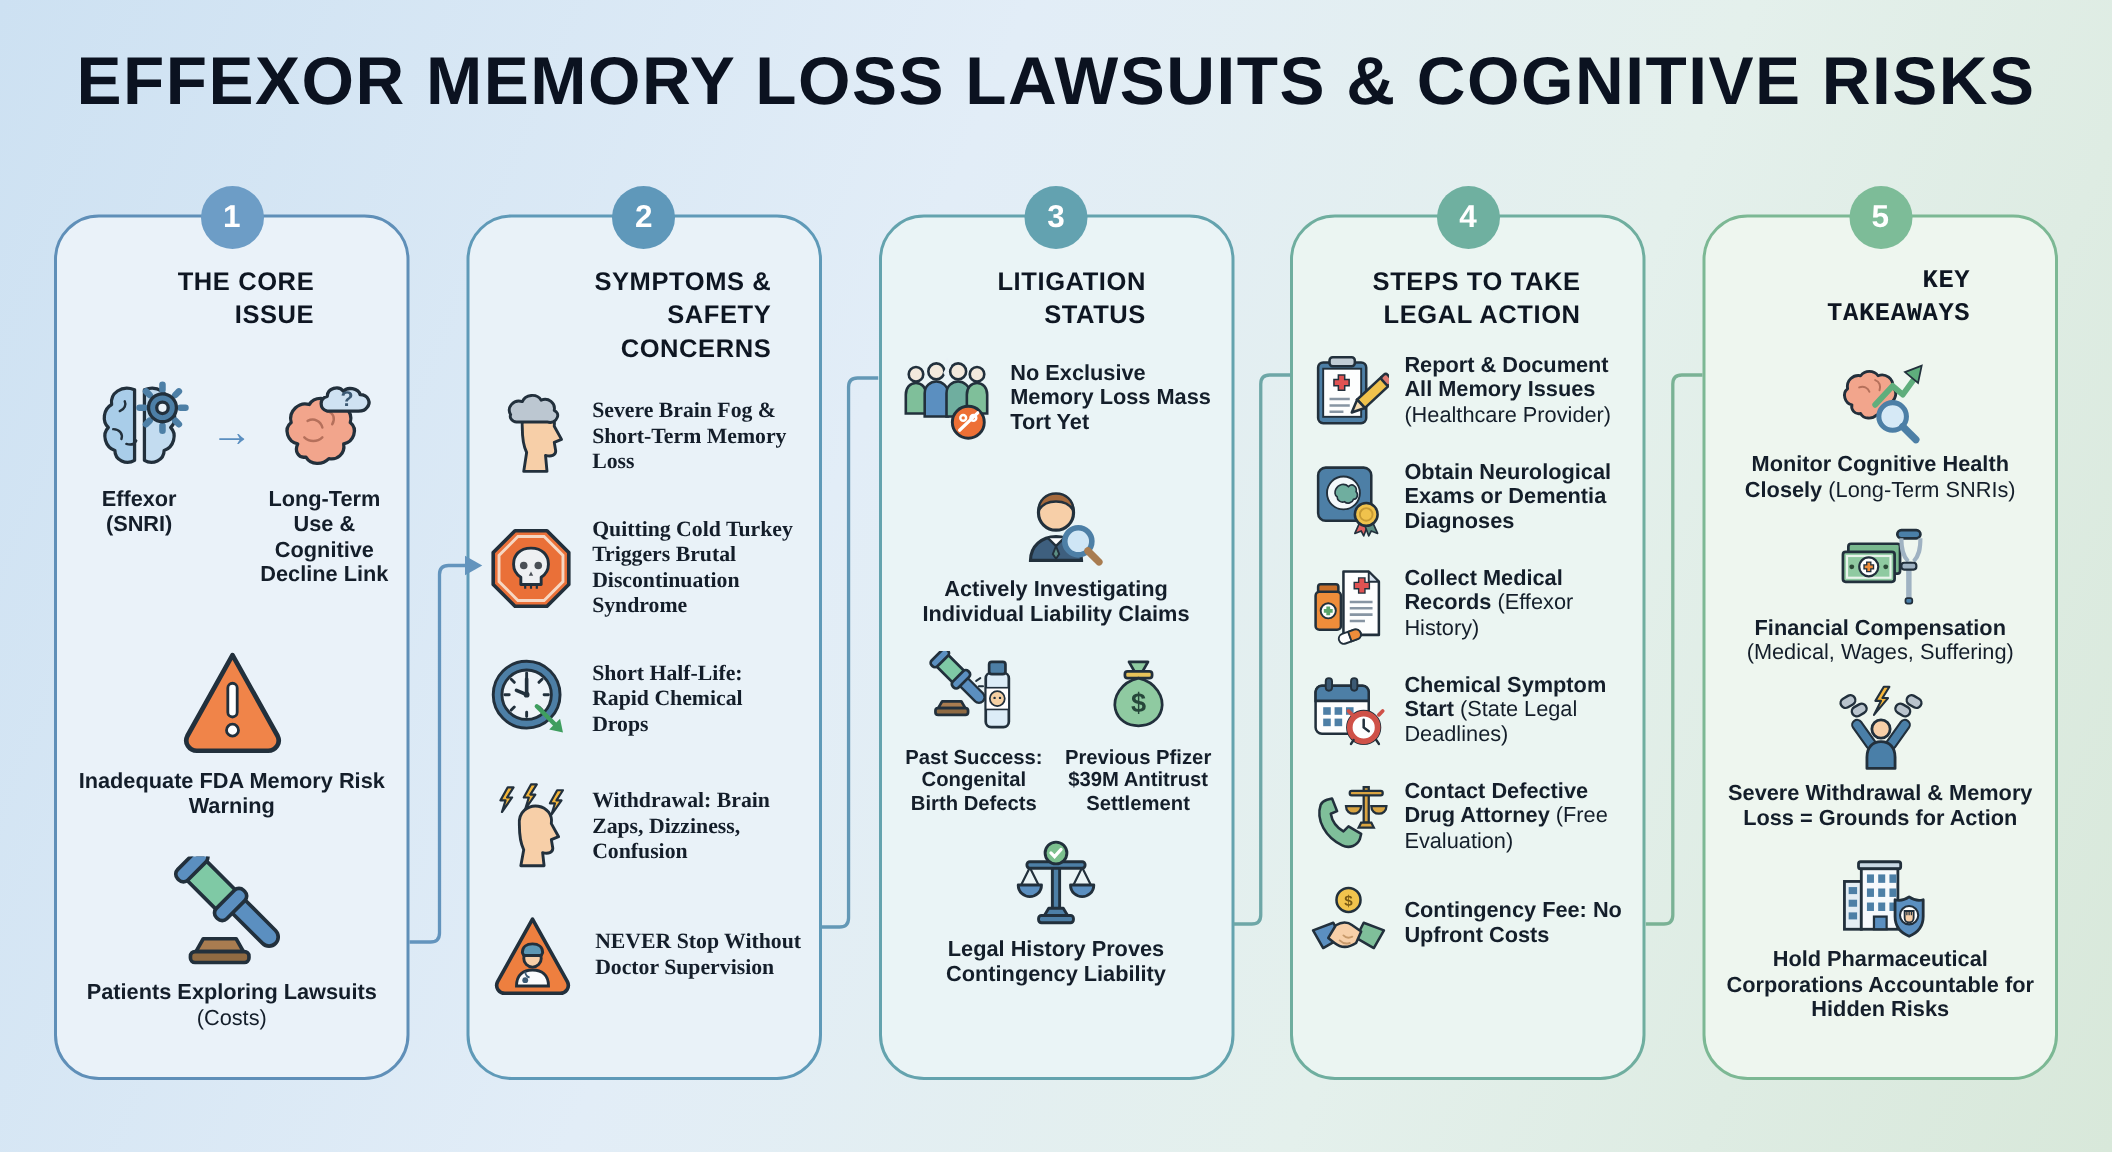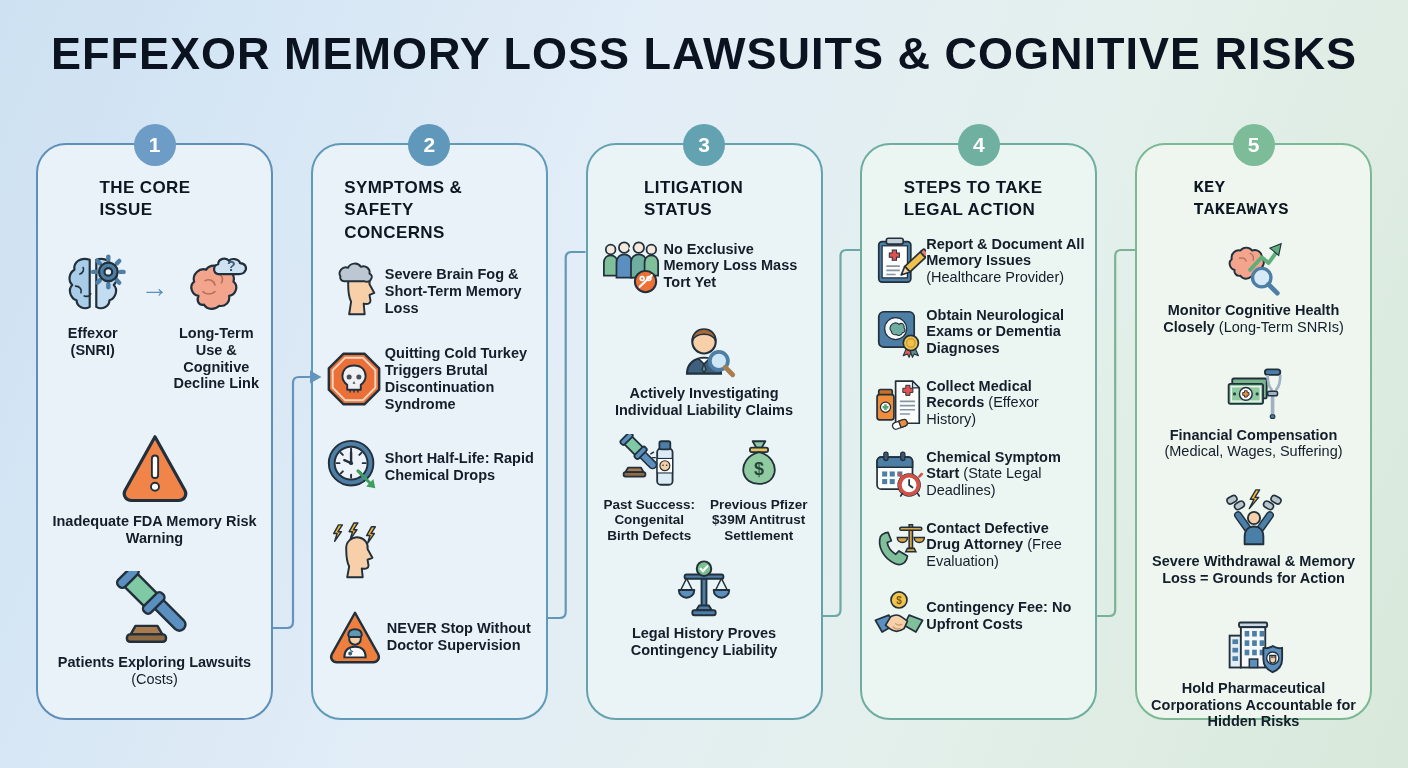--- a/index.html
+++ b/index.html
@@ -8,30 +8,30 @@
     background:linear-gradient(112deg,#cde1f2 0%,#e2edf7 40%,#e4f0ec 68%,#d8e8da 100%);}
   .title{position:absolute;top:28px;left:0;right:0;margin:0;text-align:center;
     font-size:45px;font-weight:800;letter-spacing:1px;color:#0b1220;}
   .connectors{position:absolute;left:0;top:0;width:1408px;height:768px;pointer-events:none;z-index:5;}
   .cards{position:absolute;left:36px;top:143px;width:1336px;height:577px;display:flex;justify-content:space-between;z-index:2;}
   .card{position:relative;width:237px;box-sizing:border-box;border:2.5px solid var(--bc);
     border-radius:30px;background:var(--bg);padding:30px 10px 10px;}
   .badge{position:absolute;top:-21px;left:50%;transform:translateX(-50%);width:42px;height:42px;
     border-radius:50%;background:var(--badge);color:#fff;font-size:21px;font-weight:800;
     display:flex;align-items:center;justify-content:center;z-index:6;}
-  .ctitle{margin:2px auto 0;text-align:left;font-size:17px;font-weight:800;letter-spacing:.4px;
+  .ctitle{margin:2px auto 0;text-align:right;font-size:17px;font-weight:800;letter-spacing:.4px;
     line-height:1.32;color:#0e1622;}
   .t1{max-width:110px;} .t2{max-width:170px;} .t3{max-width:120px;} .t4{max-width:150px;} .t5{max-width:120px;font-family:Liberation Mono, monospace;}
   .body{display:flex;flex-direction:column;}
   .b1{margin-top:28px;}
-  .b2{margin-top:16px;gap:23px;}
+  .b2{margin-top:16px;gap:23px;font-family:Liberation Serif, serif;}
   .b3{margin-top:13px;gap:15px;align-items:center;}
   .b4{margin-top:12px;gap:17px;}
-  .b5{margin-top:13px;gap:28px;align-items:center;}
-  .row{display:flex;align-items:center;}
+  .b5{margin-top:13px;gap:12px;align-items:center;}
+  .row{display:flex;align-items:center;gap:10px;}
   .txt{margin:0;font-size:14.5px;font-weight:bold;line-height:1.16;color:#141e2a;}
   .nrm{font-weight:normal;}
   .citem{display:flex;flex-direction:column;align-items:center;text-align:center;}
   .clabel{margin:5px 0 0;font-size:14.5px;font-weight:bold;line-height:1.16;color:#141e2a;}
   .duo{display:flex;align-items:flex-start;justify-content:center;gap:3px;}
   .duo .citem{width:96px;}
   .arrow{font-size:28px;font-weight:bold;color:#5b8fc0;margin-top:22px;}
   .m1{margin-top:36px;} .m2{margin-top:24px;}
   .twocol{display:flex;gap:6px;align-items:flex-start;width:100%;}
   .twocol .citem{flex:1;}
@@ -173,20 +173,21 @@
 
         <div class="row">
           <span class="icon">
             <svg width="62" height="62" viewBox="0 0 64 64">
               <path d="M24 30c-1-9 6-14 13-13 6 1 10 6 9 12l5 9-5 2 1 6c0 3-3 4-7 3l1 9H25l2-11c-2-4-3-11-3-17z" fill="#f7cfa8" stroke="#22303c" stroke-width="2" stroke-linejoin="round"></path>
               <polygon points="16,4 11,13 14.5,13 12,21 19,11 15.5,11 20,4" fill="#f4b63b" stroke="#22303c" stroke-width="1.5" stroke-linejoin="round"></polygon>
               <polygon points="32,2 27,11 30.5,11 28,19 35,9 31.5,9 36,2" fill="#f4b63b" stroke="#22303c" stroke-width="1.5" stroke-linejoin="round"></polygon>
               <polygon points="50,6 45,15 48.5,15 46,23 53,13 49.5,13 54,6" fill="#f4b63b" stroke="#22303c" stroke-width="1.5" stroke-linejoin="round"></polygon>
             </svg>
           </span>
+          <p class="txt"><b>Withdrawal: Brain Zaps, Dizziness, Confusion</b> <span class="nrm"></span></p>
         </div>
 
         <div class="row">
           <span class="icon">
             <svg width="64" height="62" viewBox="0 0 64 64">
               <path d="M32 7l24 43c2 4-1 8-5 8H13c-4 0-7-4-5-8z" fill="#ee7f3f" stroke="#22303c" stroke-width="2.5" stroke-linejoin="round"></path>
               <path d="M21 53c0-8 5-11 11-11s11 3 11 11z" fill="#fbfcfd" stroke="#22303c" stroke-width="2"></path>
               <circle cx="32" cy="34" r="6" fill="#f7cfa8" stroke="#22303c" stroke-width="2"></circle>
               <path d="M25 30c0-4 3-6 7-6s7 2 7 6l-1 2H26z" fill="#5d98b5" stroke="#22303c" stroke-width="2" stroke-linejoin="round"></path>
               <circle cx="27" cy="49" r="2" fill="#3c5a74"></circle>

